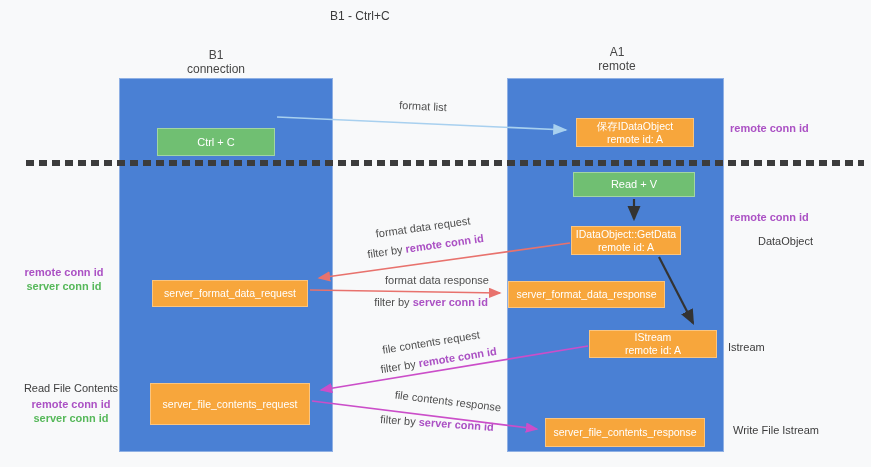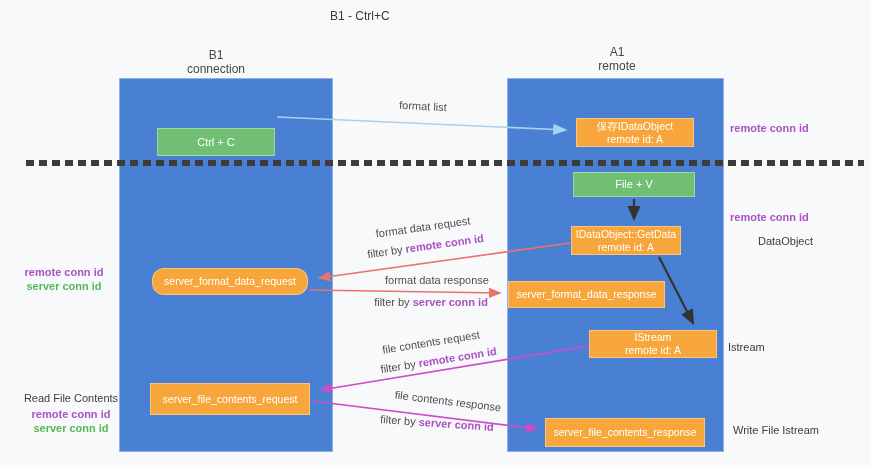--- a/index.html
+++ b/index.html
@@ -54,33 +54,33 @@
 </div>
 
 <div class="abs lane lane-left"></div>
 <div class="abs lane lane-right"></div>
 
 <div class="abs dashes"></div>
 
 <div class="abs node green" style="left:157px;top:95px;width:118px;height:28px;margin-top:33px;">
   <span>Ctrl + C</span>
 </div>
-<div class="abs node orange" style="left:152px;top:268px;width:156px;height:27px;border-radius:12px;">
+<div class="abs node orange" style="left:152px;top:280px;width:156px;height:27px;">
   <span>server_format_data_request</span>
 </div>
-<div class="abs node orange" style="left:150px;top:383px;width:160px;height:32px;">
+<div class="abs node orange" style="left:150px;top:383px;width:160px;height:42px;">
   <span>server_file_contents_request</span>
 </div>
 
 <div class="abs node orange" style="left:576px;top:118px;width:118px;height:29px;">
   <span>保存IDataObject</span>
   <span>remote id: A</span>
 </div>
 <div class="abs node green" style="left:573px;top:172px;width:122px;height:25px;">
-  <span>File + V</span>
+  <span>Read + V</span>
 </div>
 <div class="abs node orange" style="left:571px;top:226px;width:110px;height:29px;">
   <span>IDataObject::GetData</span>
   <span>remote id: A</span>
 </div>
 <div class="abs node orange" style="left:508px;top:281px;width:157px;height:27px;">
   <span>server_format_data_response</span>
 </div>
 <div class="abs node orange" style="left:589px;top:330px;width:128px;height:28px;">
   <span>IStream</span>
@@ -115,21 +115,21 @@
 <div class="abs side bold-purple" style="left:730px;top:122px;">remote conn id</div>
 <div class="abs side bold-purple" style="left:730px;top:211px;">remote conn id</div>
 <div class="abs side" style="left:730px;top:235px;padding-left:28px;">DataObject</div>
 <div class="abs side" style="left:728px;top:341px;">Istream</div>
 <div class="abs side" style="left:733px;top:424px;">Write File Istream</div>
 
 <div class="abs stack" style="left:14px;top:265px;width:100px;">
   <div class="conn-purple">remote conn id</div>
   <div class="conn-green">server conn id</div>
 </div>
-<div class="abs stack" style="left:16px;top:381px;width:110px;margin-top:10px;">
+<div class="abs stack" style="left:16px;top:381px;width:110px;">
   <div>Read File Contents</div>
   <div class="conn-purple" style="margin-top:2px;">remote conn id</div>
   <div class="conn-green">server conn id</div>
 </div>
 
 <svg class="arrows" width="871" height="467" viewBox="0 0 871 467">
   <defs>
     <marker id="m-blue" markerWidth="9" markerHeight="7" refX="8" refY="3.5" orient="auto">
       <path d="M0,0 L9,3.5 L0,7 Z" style="fill:var(--arrow-light-blue,#a8d0ef);"></path>
     </marker>

